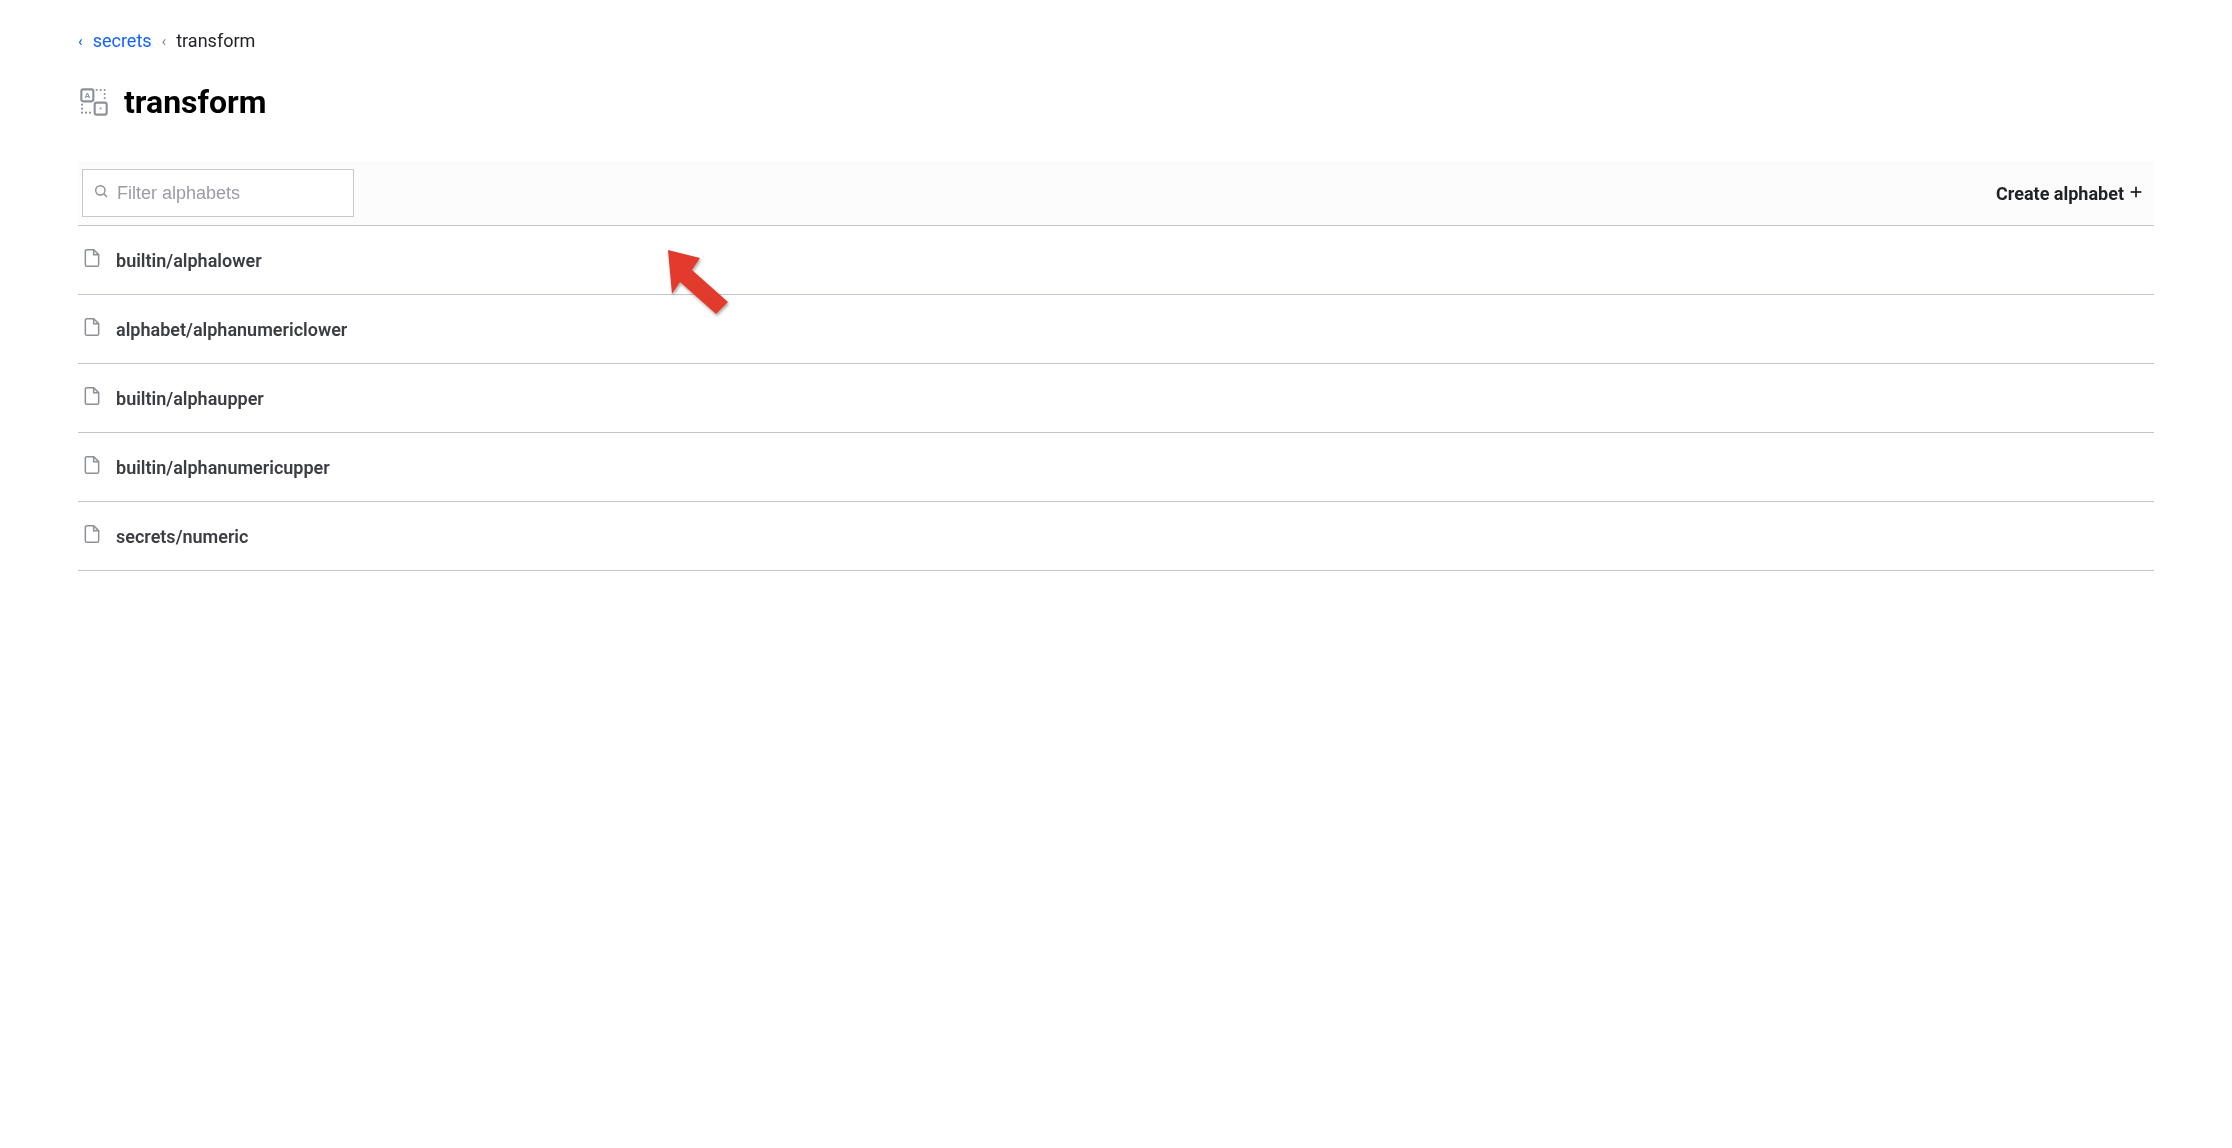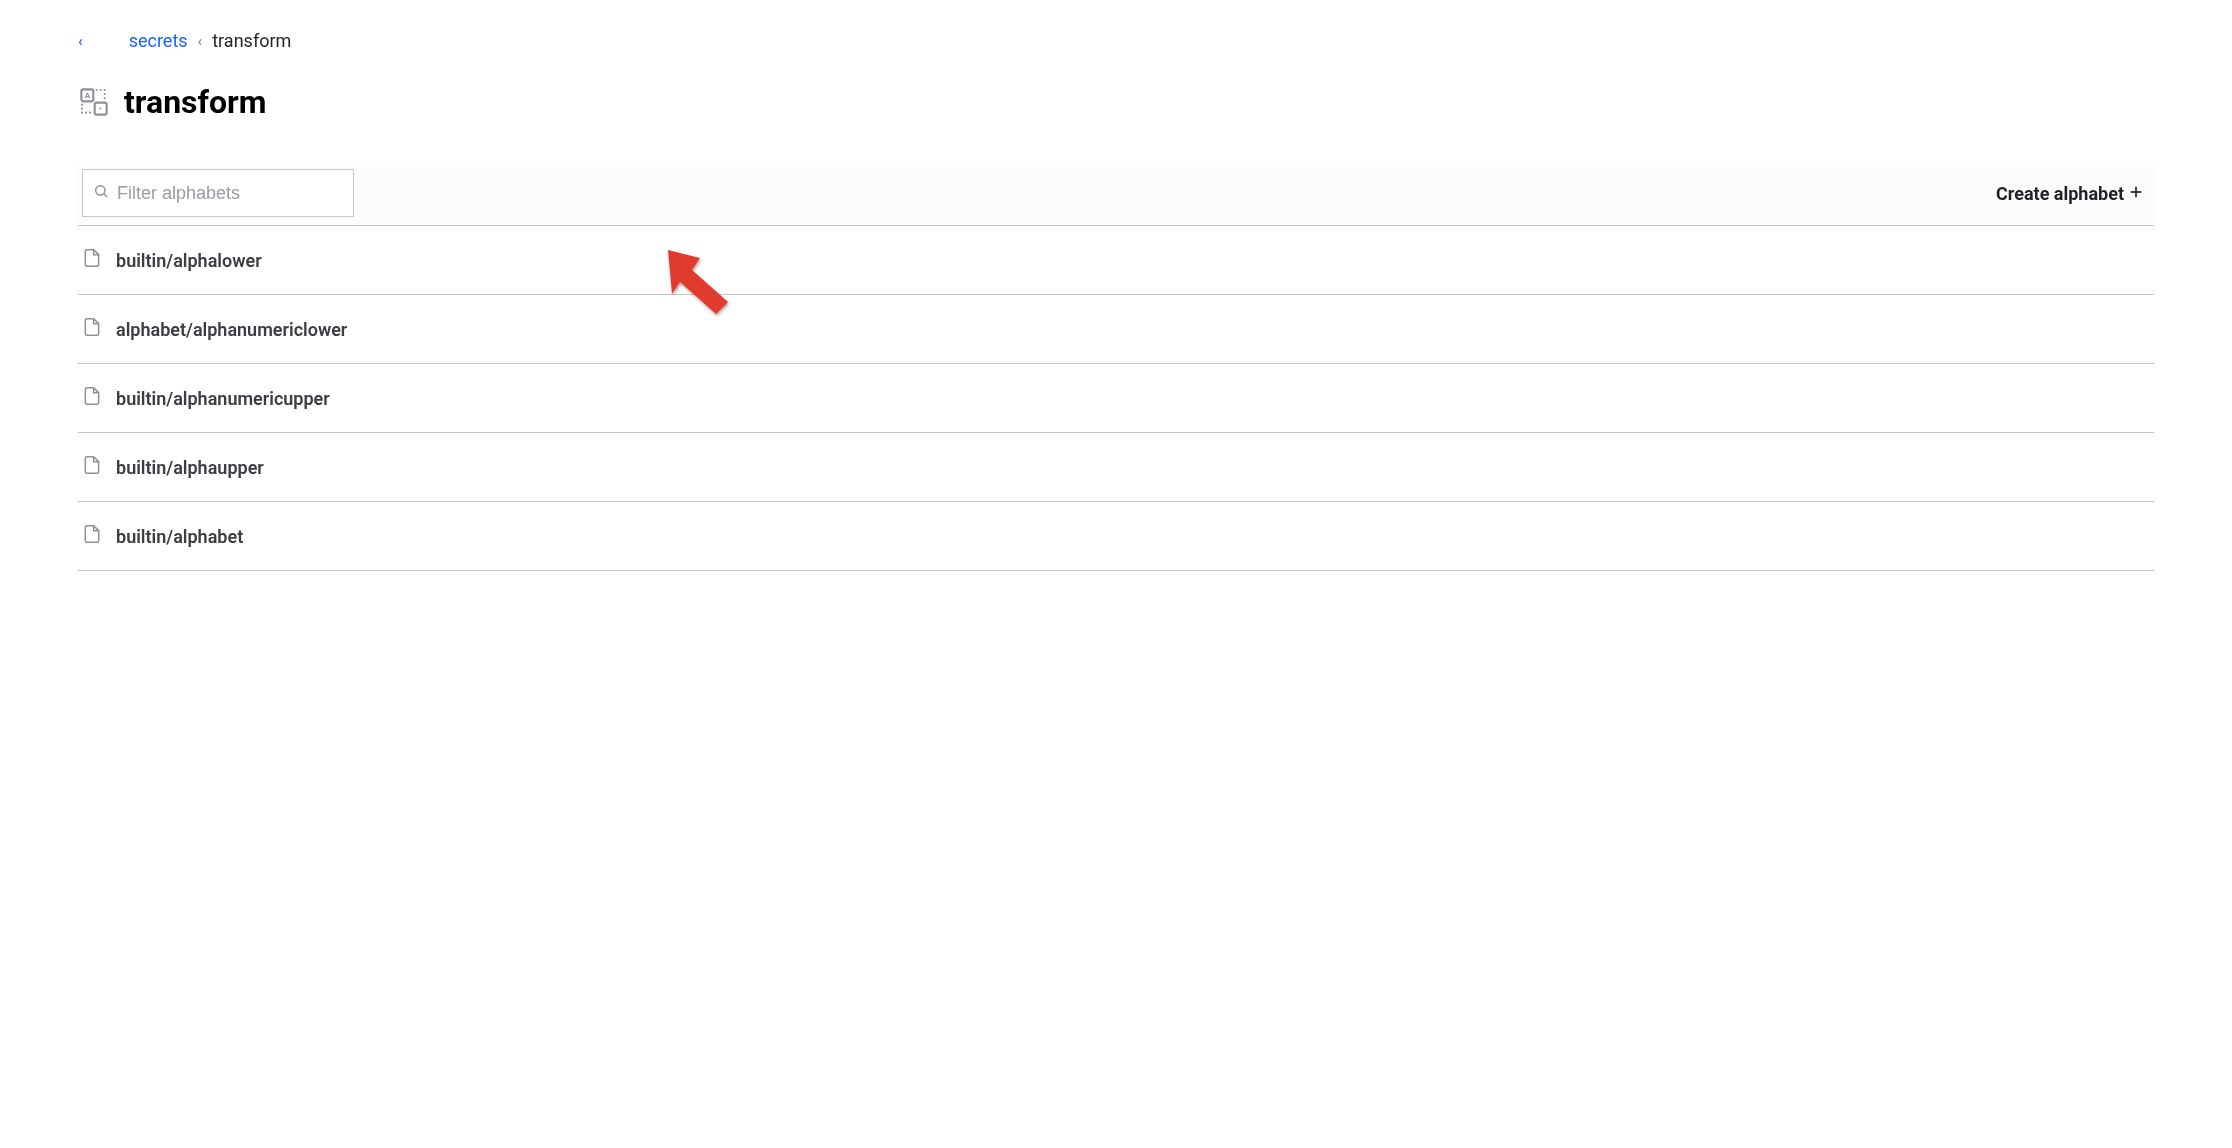--- a/index.html
+++ b/index.html
@@ -18,21 +18,20 @@
     }
     .bc-sep {
       color: #1563ff;
       font-size: 15px;
       font-weight: 600;
     }
     .bc-sep.muted { color: #8b8d91; }
     .bc-link {
       color: #1563ff;
       cursor: pointer;
-      margin-left: 36px;
     }
     .bc-current {
       color: #1f2124;
     }
     .page-header {
       display: flex;
       align-items: center;
       gap: 14px;
       margin-bottom: 40px;
     }
@@ -202,35 +201,35 @@
             <path d="M14 2H6a2 2 0 0 0-2 2v16a2 2 0 0 0 2 2h12a2 2 0 0 0 2-2V8z"></path>
             <polyline points="14 2 14 8 20 8"></polyline>
           </svg></span>
         <span>alphabet/alphanumericlower</span>
       </div>
       <div class="list-item">
         <span><svg class="file-icon" viewBox="0 0 24 24" fill="none" stroke="currentColor" stroke-width="1.8">
             <path d="M14 2H6a2 2 0 0 0-2 2v16a2 2 0 0 0 2 2h12a2 2 0 0 0 2-2V8z"></path>
             <polyline points="14 2 14 8 20 8"></polyline>
           </svg></span>
+        <span>builtin/alphaupper</span>
+      </div>
+      <div class="list-item">
+        <span><svg class="file-icon" viewBox="0 0 24 24" fill="none" stroke="currentColor" stroke-width="1.8">
+            <path d="M14 2H6a2 2 0 0 0-2 2v16a2 2 0 0 0 2 2h12a2 2 0 0 0 2-2V8z"></path>
+            <polyline points="14 2 14 8 20 8"></polyline>
+          </svg></span>
         <span>builtin/alphanumericupper</span>
       </div>
       <div class="list-item">
         <span><svg class="file-icon" viewBox="0 0 24 24" fill="none" stroke="currentColor" stroke-width="1.8">
             <path d="M14 2H6a2 2 0 0 0-2 2v16a2 2 0 0 0 2 2h12a2 2 0 0 0 2-2V8z"></path>
             <polyline points="14 2 14 8 20 8"></polyline>
           </svg></span>
-        <span>builtin/alphaupper</span>
-      </div>
-      <div class="list-item">
-        <span><svg class="file-icon" viewBox="0 0 24 24" fill="none" stroke="currentColor" stroke-width="1.8">
-            <path d="M14 2H6a2 2 0 0 0-2 2v16a2 2 0 0 0 2 2h12a2 2 0 0 0 2-2V8z"></path>
-            <polyline points="14 2 14 8 20 8"></polyline>
-          </svg></span>
-        <span>builtin/alphabet</span>
+        <span>secrets/numeric</span>
       </div>
     </div>
 
   <svg class="annotation-arrow" width="90" height="90" viewBox="0 0 90 90">
     <defs>
       <filter id="sh" x="-20%" y="-20%" width="140%" height="140%">
         <feDropShadow dx="1" dy="2" stdDeviation="1.5" flood-opacity="0.35"></feDropShadow>
       </filter>
     </defs>
     <polygon points="10,10 42,18 34,30 70,62 58,74 22,42 14,54" fill="#e23a2e" filter="url(#sh)"></polygon>

